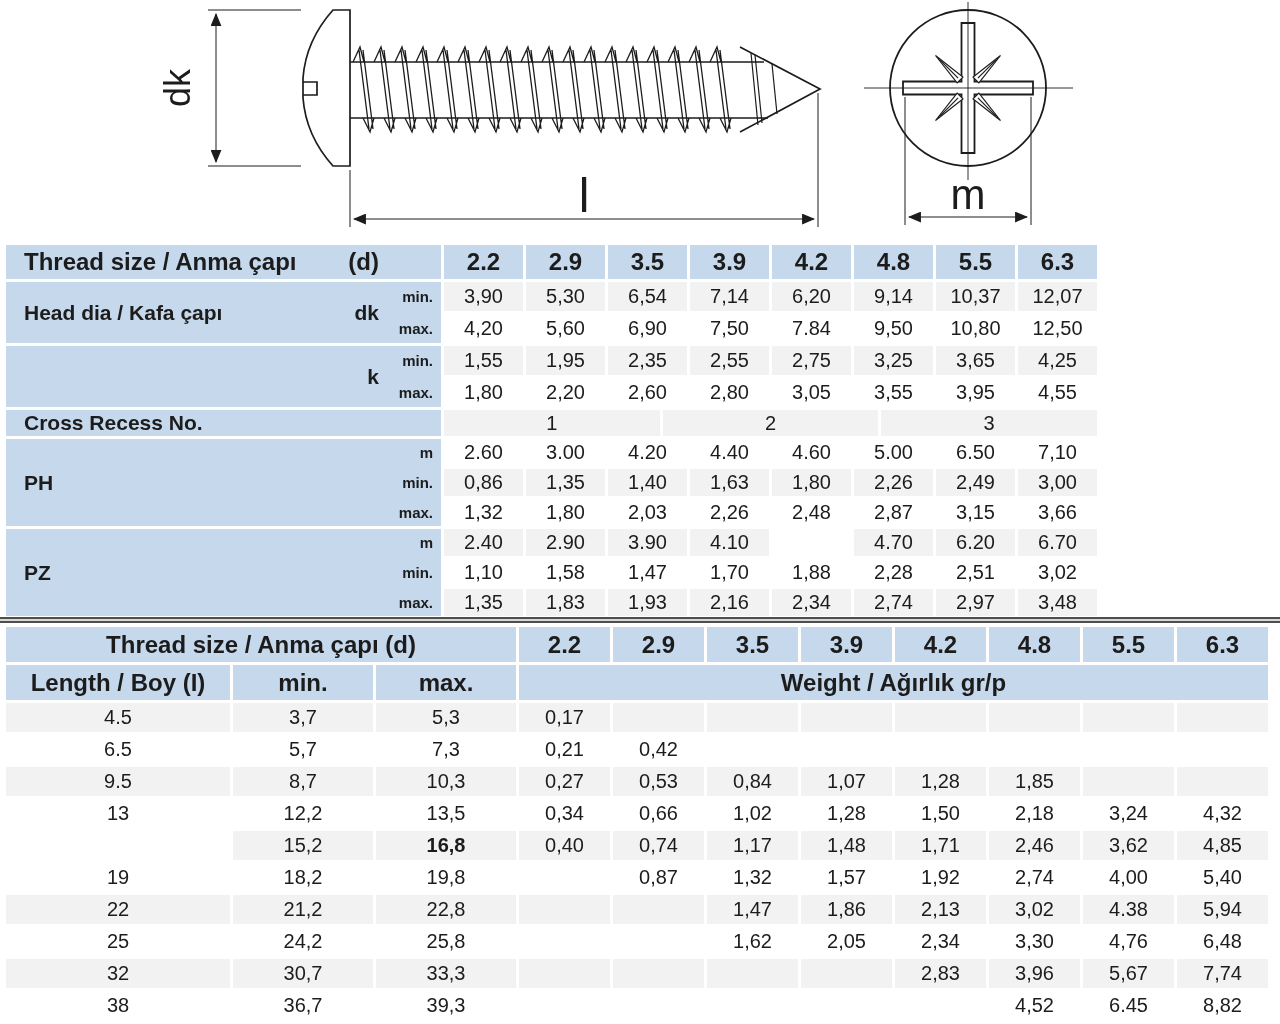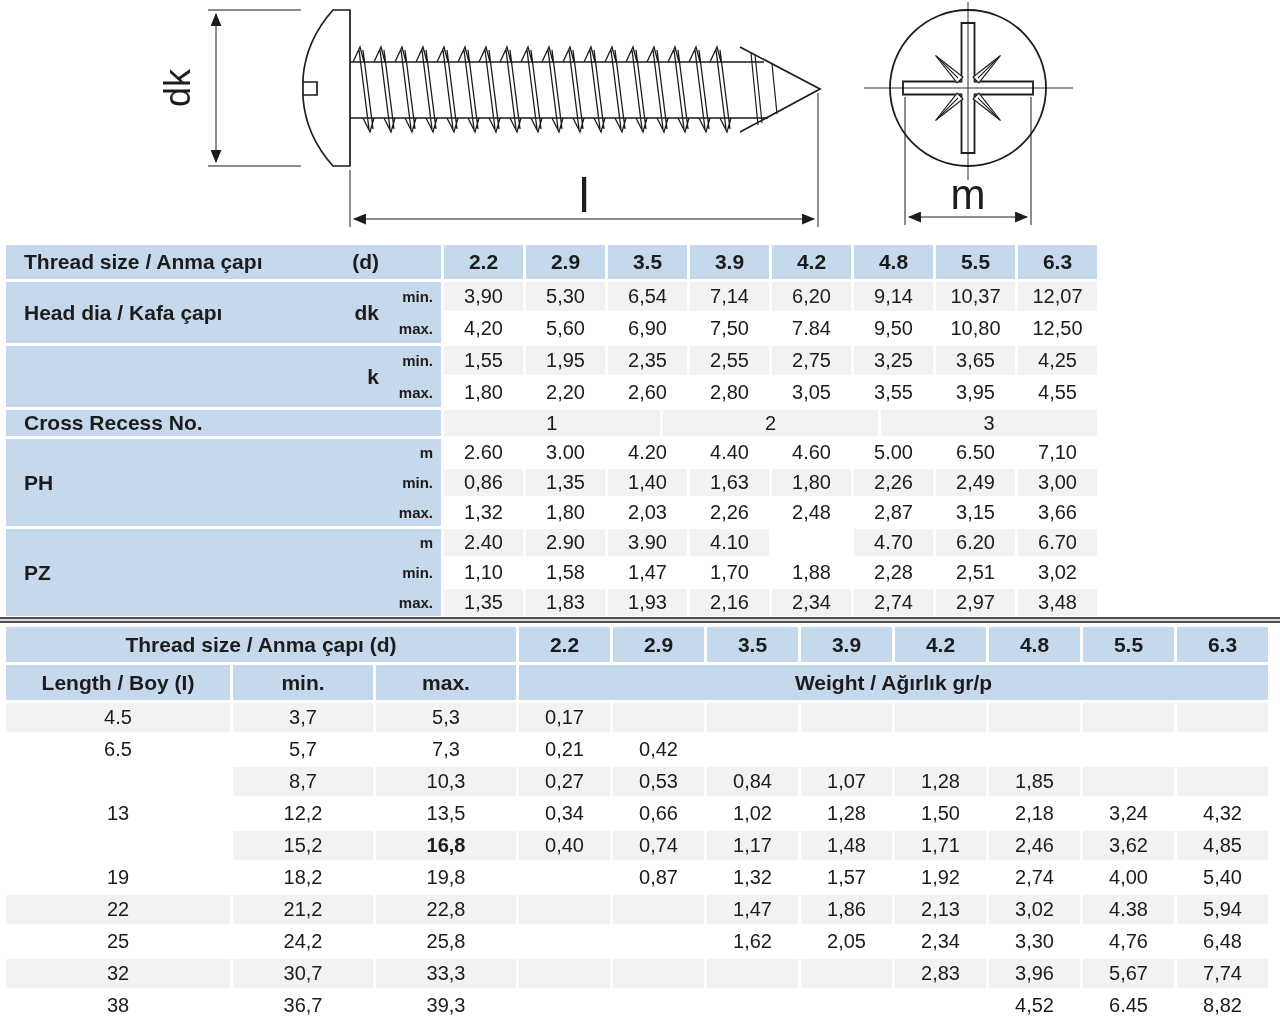--- a/index.html
+++ b/index.html
@@ -2,21 +2,21 @@
 <html><head>
 <meta charset="utf-8">
 <style>
   html,body{margin:0;padding:0;}
   body{width:1280px;height:1024px;background:#ffffff;overflow:hidden;position:relative;
        font-family:"Liberation Sans","DejaVu Sans",sans-serif;color:#1c1c1c;}
   .b{background:#c6d8ec;}
   .g{background:#f2f2f2;}
   .w{background:#ffffff;}
   .cell{display:flex;align-items:center;justify-content:center;font-size:20px;}
-  .hdr{font-weight:bold;font-size:21px;}
+  .hdr{font-weight:bold;font-size:24px;}
   
   #spec{position:absolute;left:6px;top:245px;display:grid;
         grid-template-columns:348px 84px repeat(8,79px);
         grid-template-rows:34px 29px 29px 29px 29px 26px 27px 27px 27px 27px 27px 27px;
         gap:3px;}
   #spec .toplabel{grid-column:1/3;grid-row:1;display:flex;align-items:center;
         justify-content:space-between;padding:0 62px 0 18px;}
   .blk{position:relative;}
   .blk .gl{position:absolute;left:18px;top:0;bottom:0;display:flex;align-items:center;
         font-weight:bold;font-size:21px;white-space:nowrap;}
@@ -259,20 +259,21 @@
     <div class="cell w" style="grid-area: 4 / 2;">5,7</div>
     <div class="cell w" style="grid-area: 4 / 3;">7,3</div>
     <div class="cell w" style="grid-area: 4 / 4;">0,21</div>
     <div class="cell w" style="grid-area: 4 / 5;">0,42</div>
     <div class="cell w" style="grid-area: 4 / 6;"></div>
     <div class="cell w" style="grid-area: 4 / 7;"></div>
     <div class="cell w" style="grid-area: 4 / 8;"></div>
     <div class="cell w" style="grid-area: 4 / 9;"></div>
     <div class="cell w" style="grid-area: 4 / 10;"></div>
     <div class="cell w" style="grid-area: 4 / 11;"></div>
+    <div class="cell g" style="grid-area: 5 / 1;">9.5</div>
     <div class="cell g" style="grid-area: 5 / 2;">8,7</div>
     <div class="cell g" style="grid-area: 5 / 3;">10,3</div>
     <div class="cell g" style="grid-area: 5 / 4;">0,27</div>
     <div class="cell g" style="grid-area: 5 / 5;">0,53</div>
     <div class="cell g" style="grid-area: 5 / 6;">0,84</div>
     <div class="cell g" style="grid-area: 5 / 7;">1,07</div>
     <div class="cell g" style="grid-area: 5 / 8;">1,28</div>
     <div class="cell g" style="grid-area: 5 / 9;">1,85</div>
     <div class="cell g" style="grid-area: 5 / 10;"></div>
     <div class="cell g" style="grid-area: 5 / 11;"></div>

